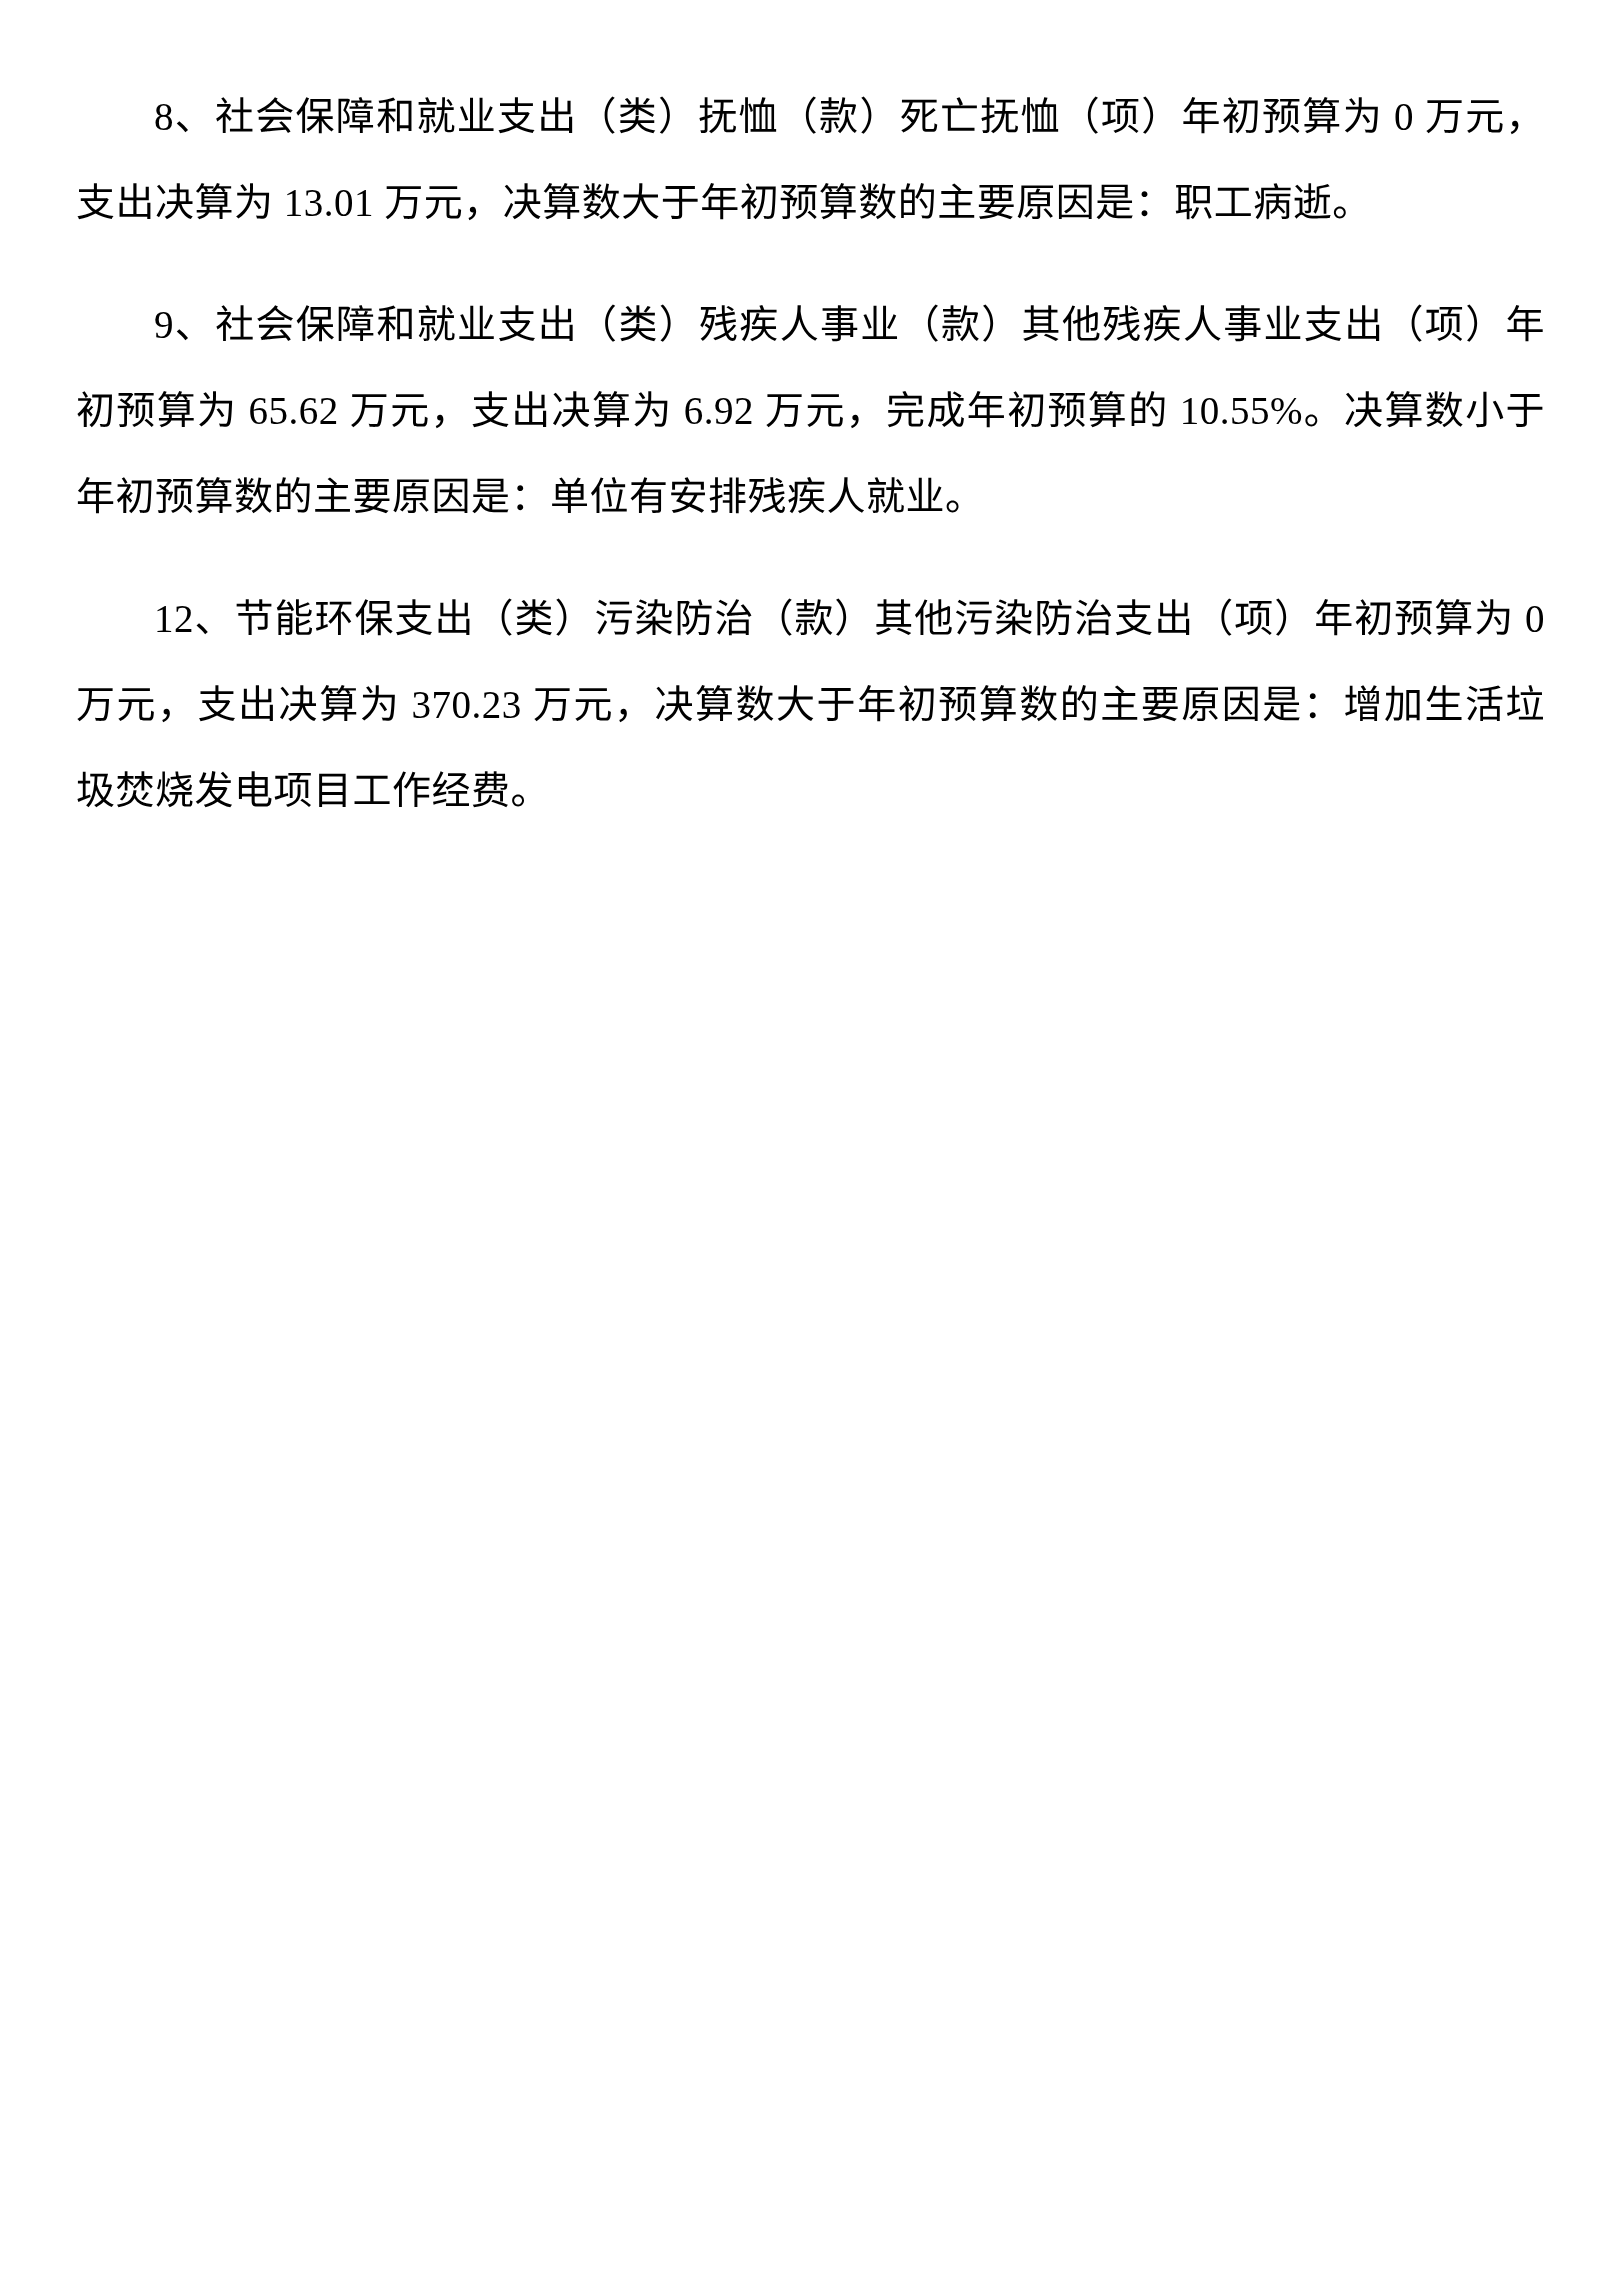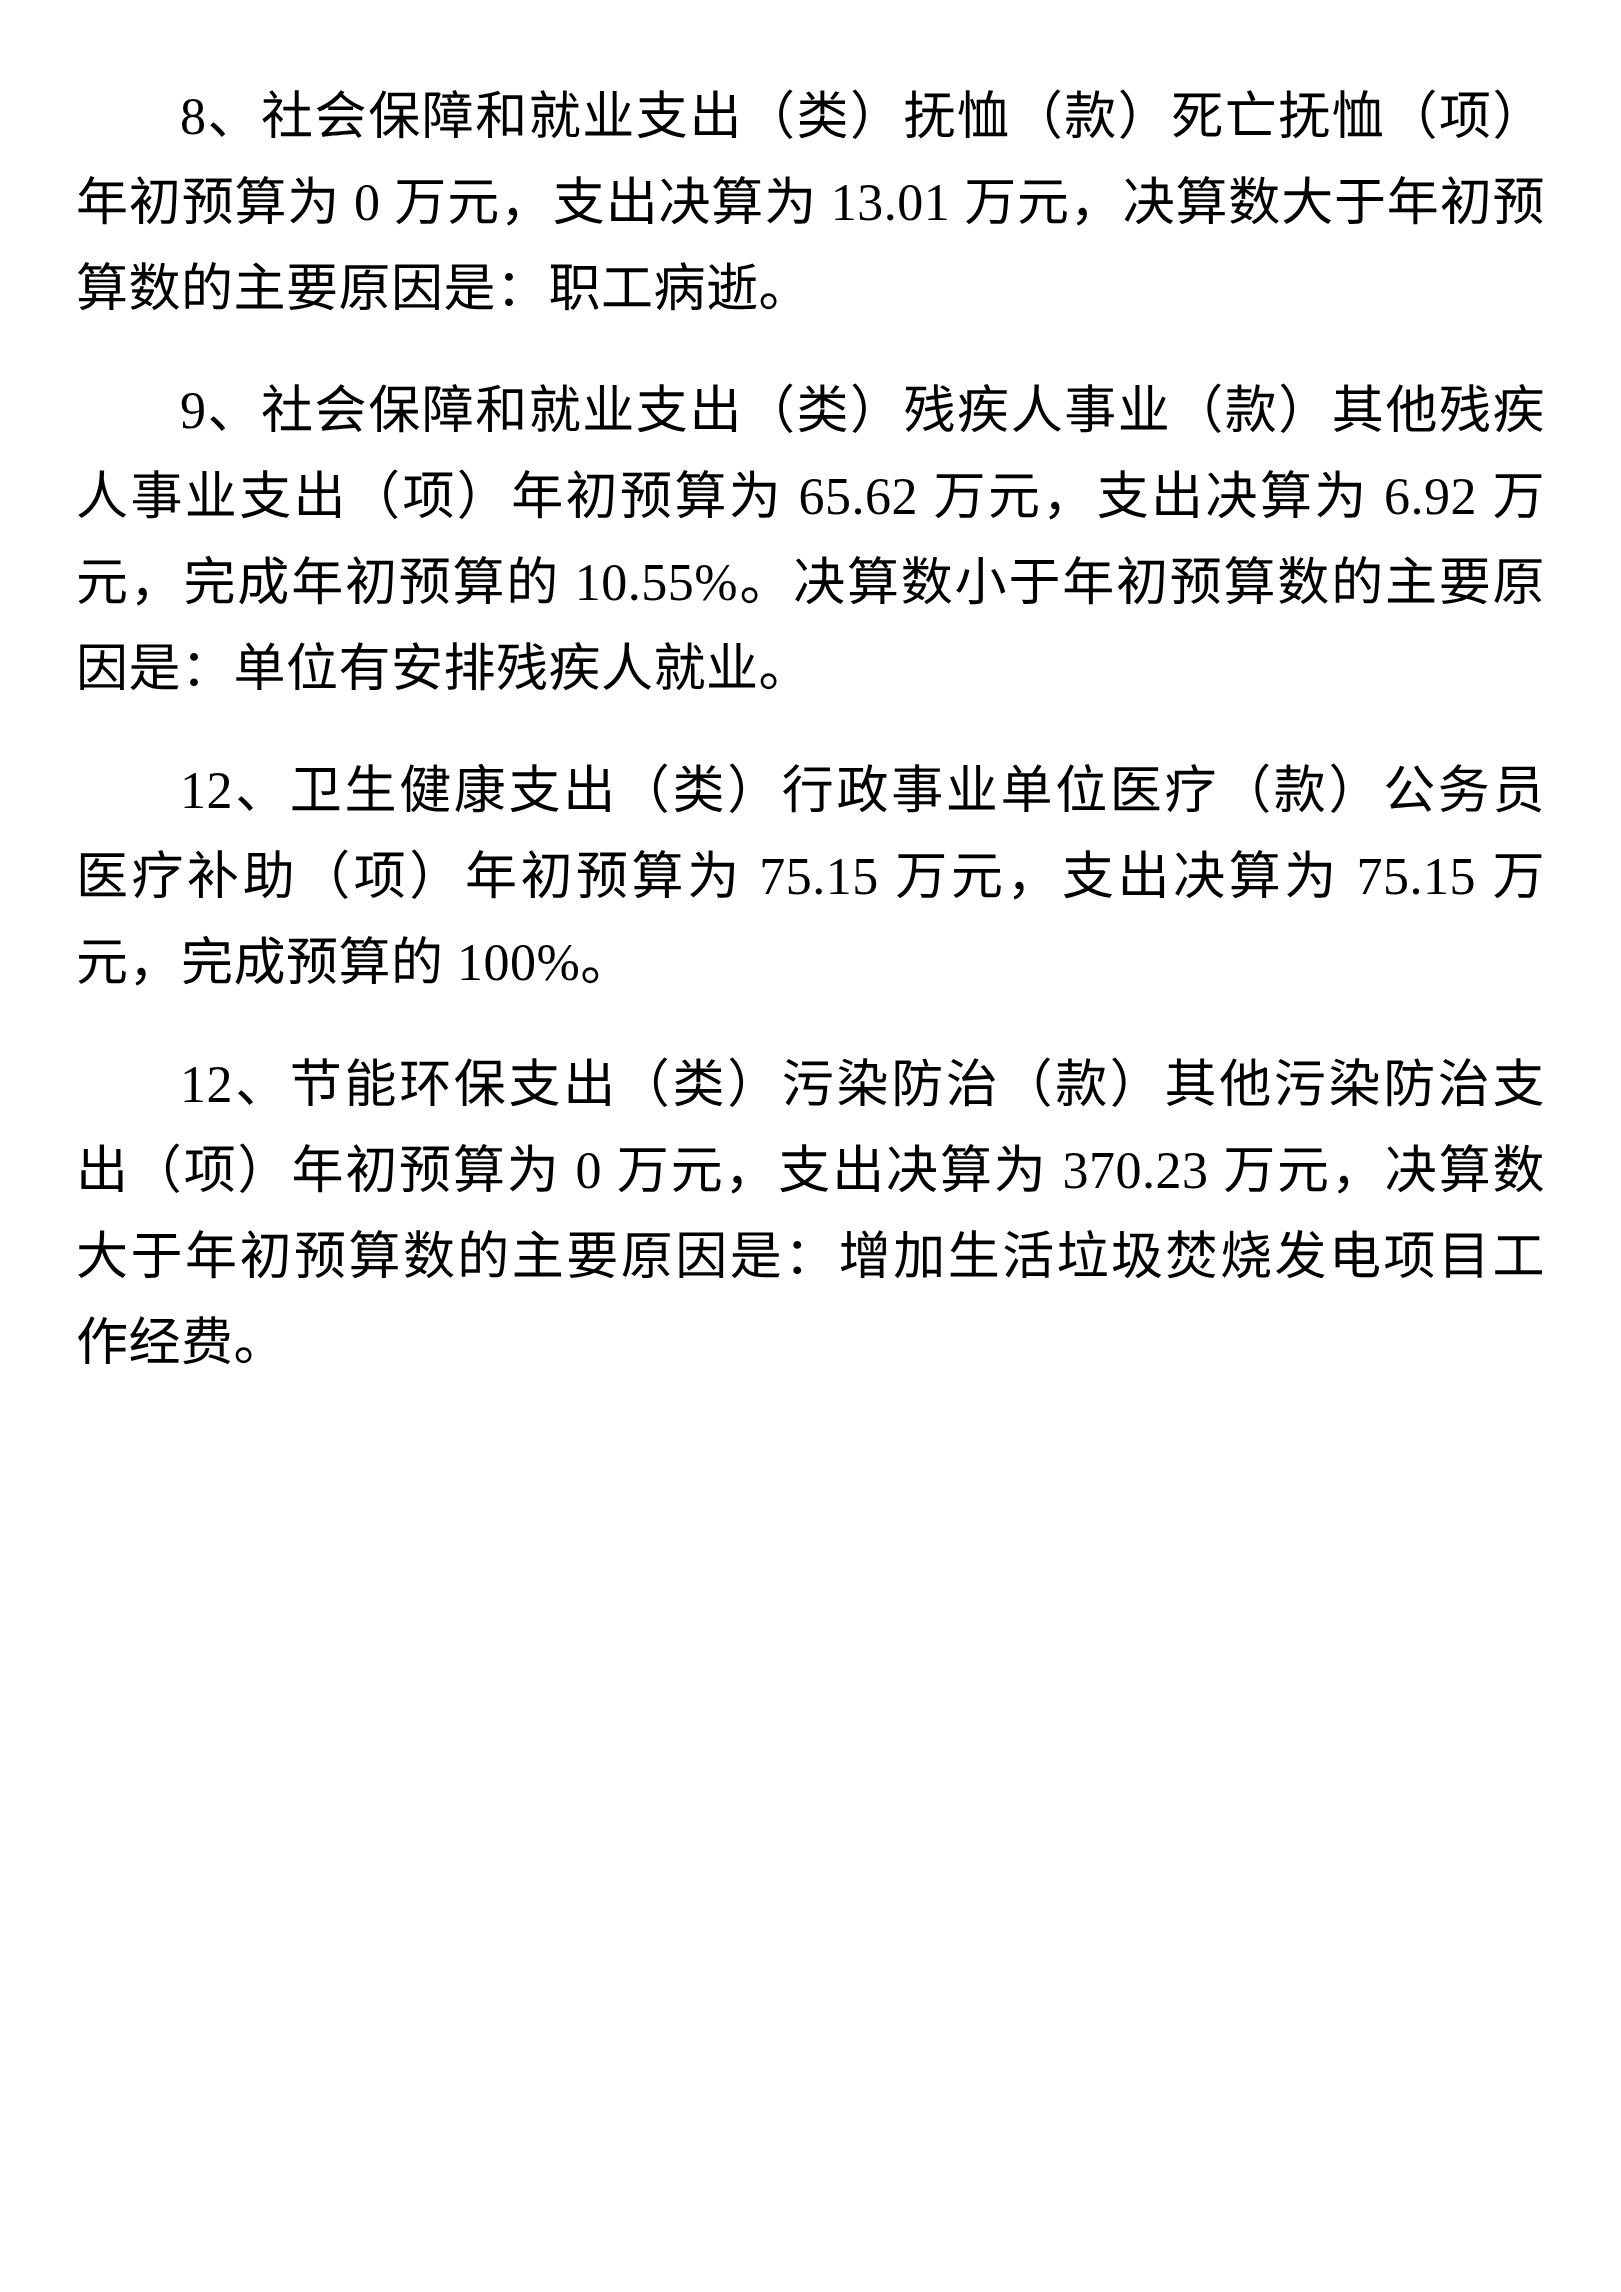--- a/index.html
+++ b/index.html
@@ -14,34 +14,33 @@
     overflow: hidden;
   }
   .doc-page {
     box-sizing: border-box;
     width: 1621px;
     height: 2128px;
     padding: 74px 76px 0 76px;
     background: #ffffff;
     color: #000000;
     font-family: "Liberation Serif", "DejaVu Serif", serif;
-    font-size: 52px;
+    font-size: 39px;
     line-height: 86px;
   }
   .doc-page p {
     margin: 0 0 36px 0;
     text-indent: 2em;
     text-align: justify;
     text-justify: inter-ideograph;
     letter-spacing: 0.5px;
     word-break: break-all;
   }
 </style>
 </head>
 <body>
 
 <div class="doc-page">
   <p>8、社会保障和就业支出（类）抚恤（款）死亡抚恤（项）年初预算为 0 万元，支出决算为 13.01 万元，决算数大于年初预算数的主要原因是：职工病逝。</p>
   <p>9、社会保障和就业支出（类）残疾人事业（款）其他残疾人事业支出（项）年初预算为 65.62 万元，支出决算为 6.92 万元，完成年初预算的 10.55%。决算数小于年初预算数的主要原因是：单位有安排残疾人就业。</p>
-  <p>12、卫生健康支出（类）行政事业单位医疗（款）公务员医疗补助（项）年初预算为 75.15 万元，支出决算为 75.15 万元，完成预算的 100%。</p>
   <p>12、节能环保支出（类）污染防治（款）其他污染防治支出（项）年初预算为 0 万元，支出决算为 370.23 万元，决算数大于年初预算数的主要原因是：增加生活垃圾焚烧发电项目工作经费。</p>
 </div>
 
 
 </body></html>

